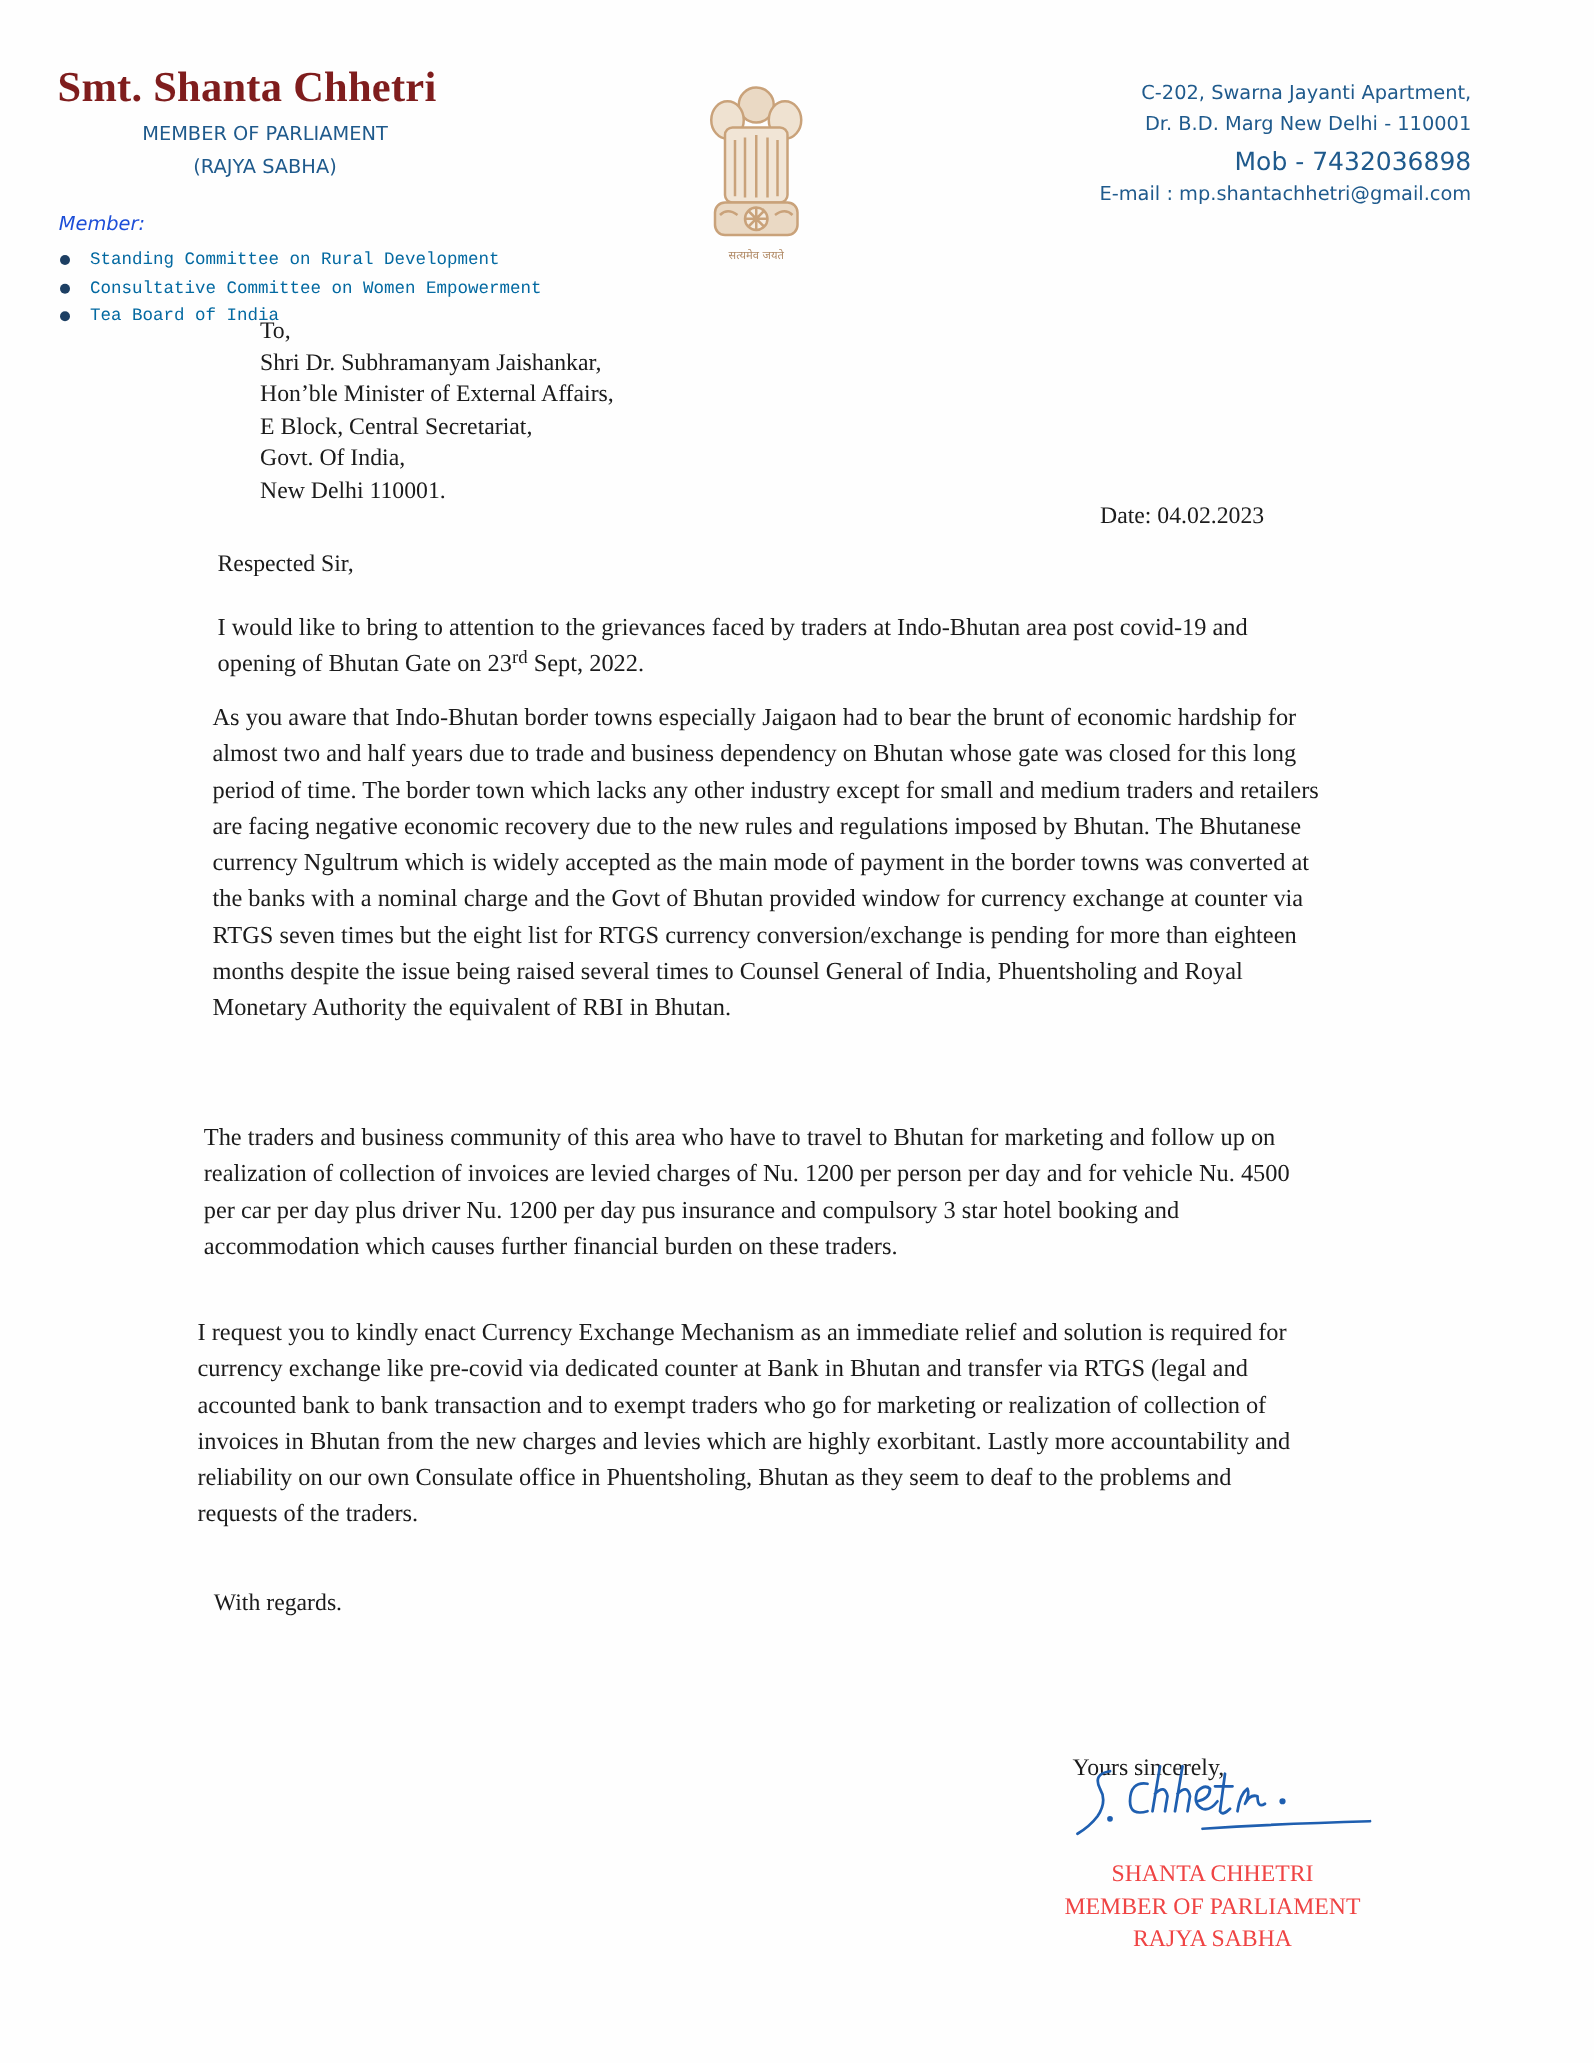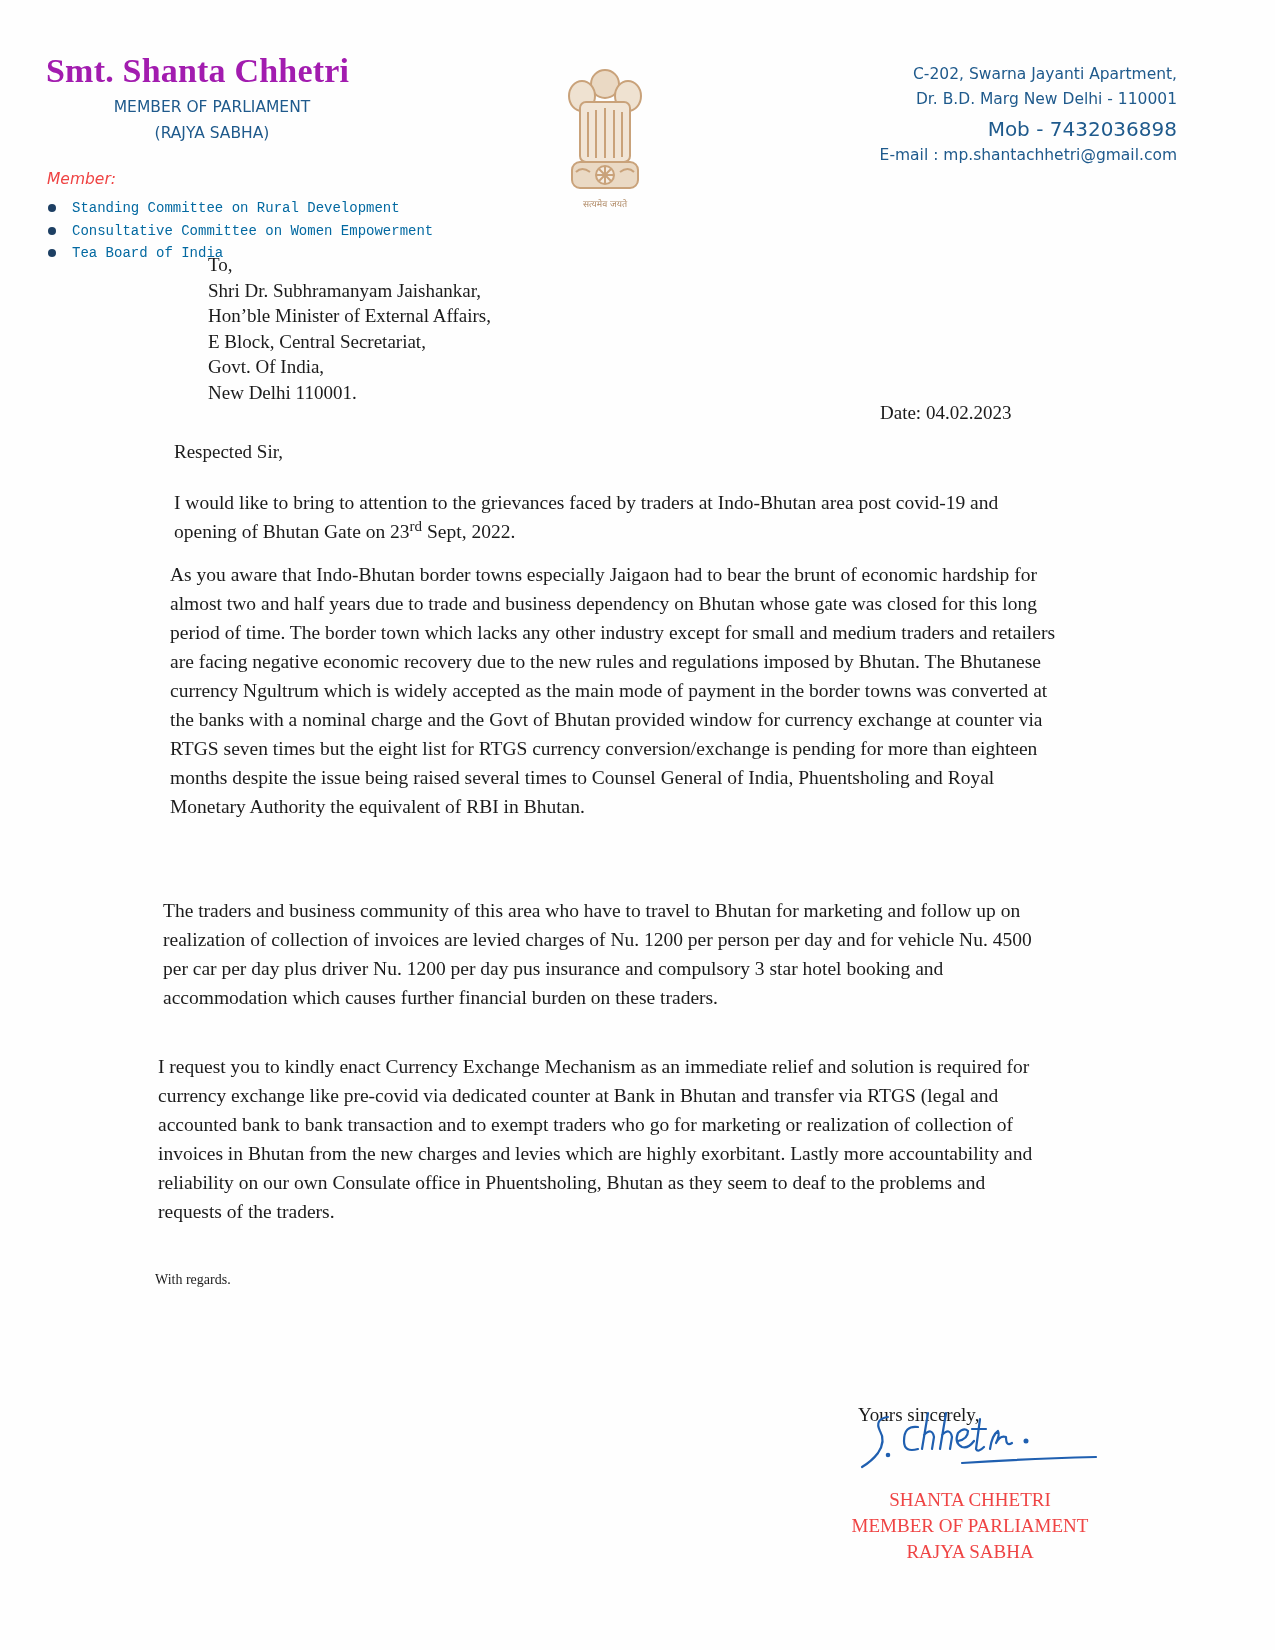--- a/index.html
+++ b/index.html
@@ -1,39 +1,39 @@
 <!DOCTYPE html>
 <html><head>
 <meta charset="utf-8">
 <style>
   html, body { margin: 0; padding: 0; background: #ffffff; }
   body { width: 1275px; height: 1650px; position: relative; overflow: hidden; }
   .page { position: absolute; inset: 0; background: #fefefe; }
   .abs { position: absolute; }
-  .mp-name { left: 46px; top: 52px; font-family: "Liberation Serif", "DejaVu Serif", serif; font-weight: bold; font-size: 34px; color: #a21caf; letter-spacing: 0.2px; }
+  .mp-name { left: 46px; top: 52px; font-family: "Liberation Serif", "DejaVu Serif", serif; font-weight: bold; font-size: 34px; color: #7f1d1d; letter-spacing: 0.2px; }
   .mp-title { left: 97px; top: 94px; width: 230px; text-align: center; font-family: "DejaVu Sans", "Liberation Sans", sans-serif; font-size: 15.5px; color: #1f5a8c; line-height: 26px; }
-  .member-label { left: 47px; top: 170px; font-family: "DejaVu Sans", sans-serif; font-style: italic; font-size: 15.5px; color: #ef4444; }
+  .member-label { left: 47px; top: 170px; font-family: "DejaVu Sans", sans-serif; font-style: italic; font-size: 15.5px; color: #1d4ed8; }
   .member-list { left: 47px; top: 196px; margin: 1px; padding: 0; list-style: none; font-family: Liberation Mono, monospace; font-size: 14px; color: #0369a1; }
   .member-list li { height: 22.5px; line-height: 22px; display: flex; align-items: center; }
   .bullet { width: 8px; height: 8px; border-radius: 50%; background: #1d3f63; margin-right: 16px; flex: none; }
   .emblem { left: 560px; top: 62px; width: 90px; height: 152px; }
   .contact { right: 98px; top: 62px; text-align: right; font-family: "DejaVu Sans", "Liberation Sans", sans-serif; color: #1f5a8c; }
   .contact .addr { font-size: 15.5px; line-height: 25px; }
   .contact .mob { font-size: 20px; line-height: 30px; margin-top: 2px; }
   .contact .email { font-size: 15.5px; line-height: 22px; }
   .body-text { font-family: "Liberation Serif", "DejaVu Serif", serif; color: #1b1b1b; }
   .to-block { left: 164px; top: 252px; font-size: 19px; line-height: 25.5px; margin-left: 44px; }
   .date { left: 880px; top: 402px; font-size: 19px; }
   .salutation { left: 174px; top: 441px; font-size: 19px; }
   .para { left: 170px; width: 885px; font-size: 19.5px; line-height: 29px; text-align: left; }
   .p1 { top: 488px; left: 174px; }
   .p2 { top: 560px; }
   .p3 { top: 896px; left: 163px; }
   .p4 { top: 1052px; left: 158px; }
-  .regards { left: 155px; top: 1272px; font-size: 14px; }
+  .regards { left: 171px; top: 1272px; font-size: 19px; }
   .closing { left: 858px; top: 1404px; font-size: 19px; }
   .signature { left: 858px; top: 1405px; width: 240px; height: 70px; }
   .sig-block { left: 815px; top: 1487px; width: 310px; text-align: center; font-family: "Liberation Serif", "DejaVu Serif", serif; color: #ef4444; font-size: 19px; line-height: 26px; }
   sup { font-size: 15px; vertical-align: 7px; line-height: 0; }
 </style>
 </head>
 <body>
 
 <div class="page">
 

